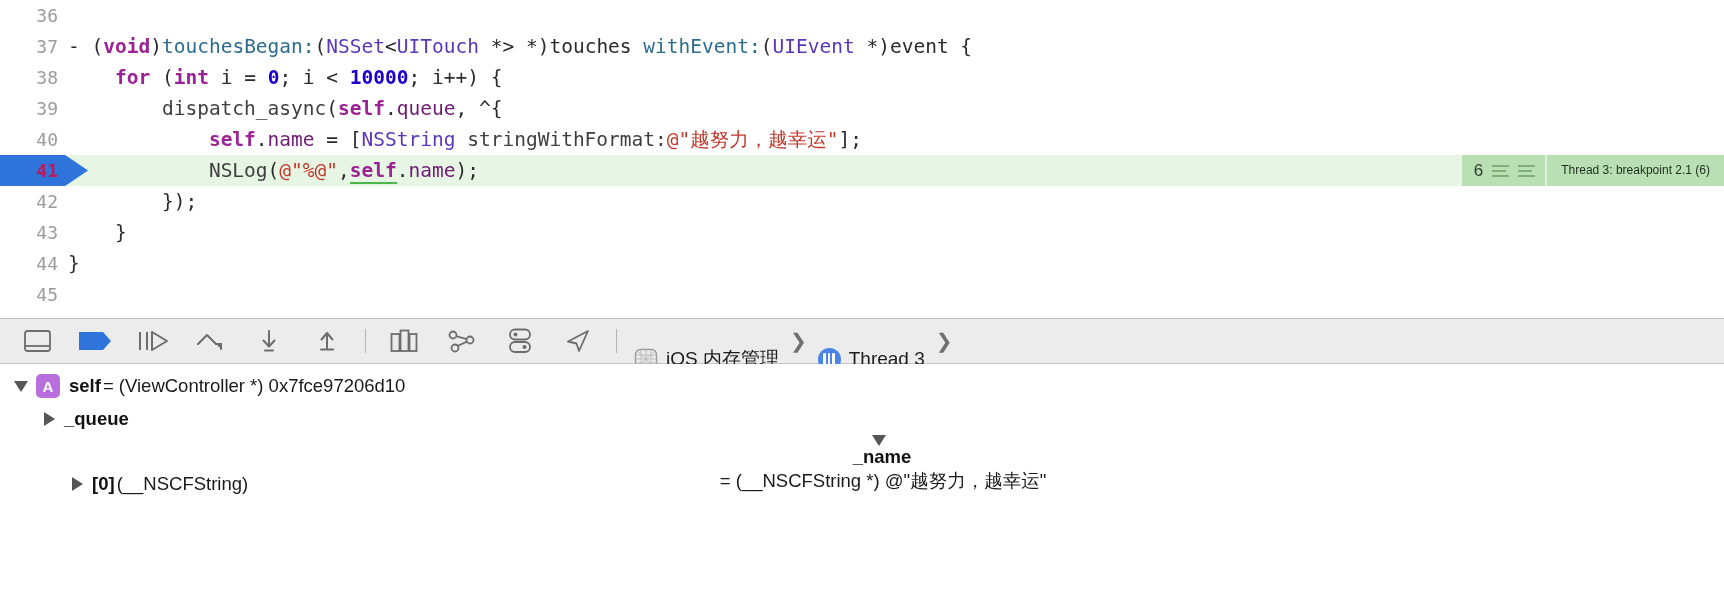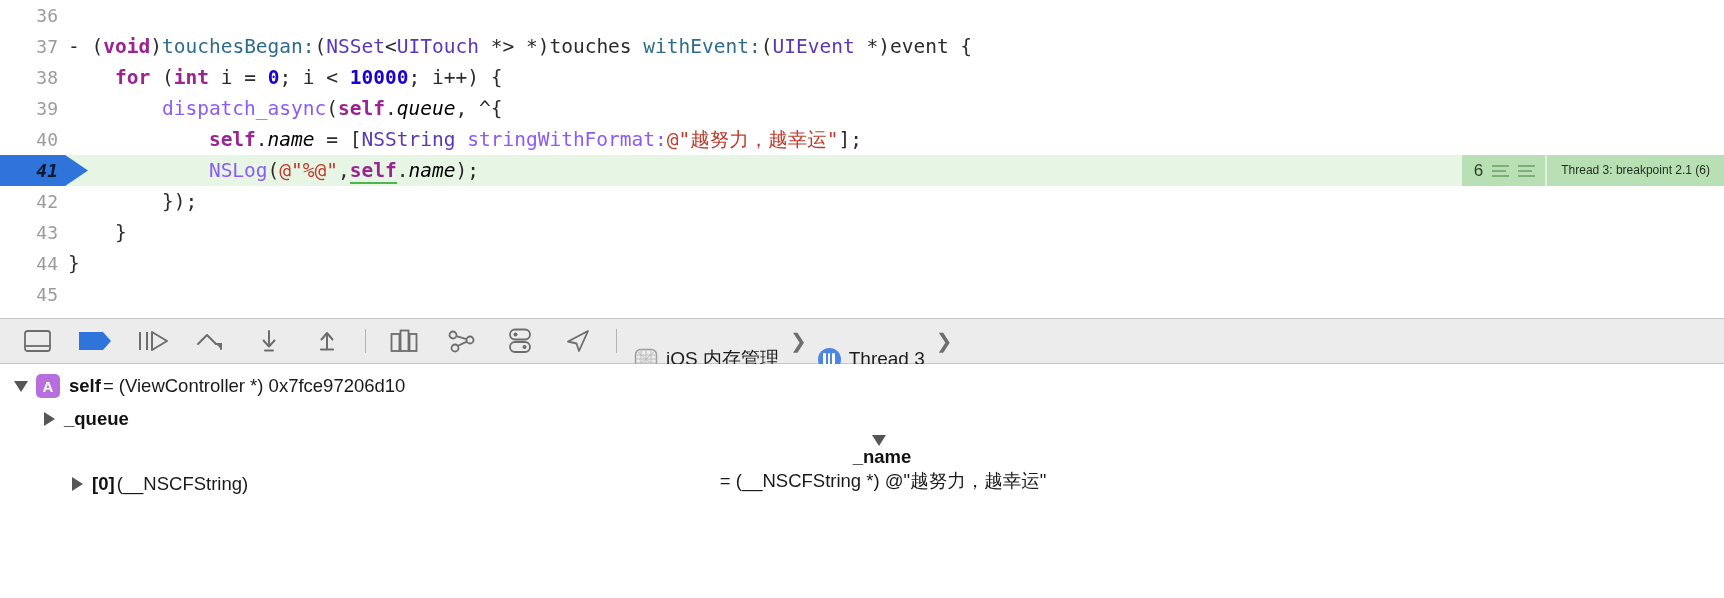--- a/index.html
+++ b/index.html
@@ -43,31 +43,31 @@
   }
   
   .bp-marker {
     position: absolute;
     left: 0; top: 0;
     width: 88px; height: 31px;
     background: #2f74db;
     clip-path: polygon(0 0, 74% 0, 100% 50%, 74% 100%, 0 100%);
     z-index: 1;
   }
-  .code-line.hl .gutter { color: #0f172a; font-weight: 600; font-style: italic; }
+  .code-line.hl .gutter { color: #be185d; font-weight: 600; }
   .code-text { flex: 1; color: #2b2b2b; position: relative; z-index: 2; }
 
   
   .kw      { color: #9b2393; font-weight: bold; }   
   .sel     { color: #2d6c8c; }                      
   .type    { color: #5a37b7; }                      
   .num     { color: #1c00cf; font-weight: bold; }   
   .str     { color: #c0392b; }                      
-  .prop    { color: #000000; font-style: italic; }                      
-  .fn      { color: #8b5cf6; }                      
+  .prop    { color: #701a75; }                      
+  .fn      { color: #404040; }                      
   .selfkw  { color: #9b2393; font-weight: bold; }
   .selfhit {
     color: #9b2393; font-weight: bold;
     border-bottom: 2px solid #4cb54c;
   }
   .plain   { color: #2b2b2b; }
 
   
   .thread-annotation {
     position: absolute;

